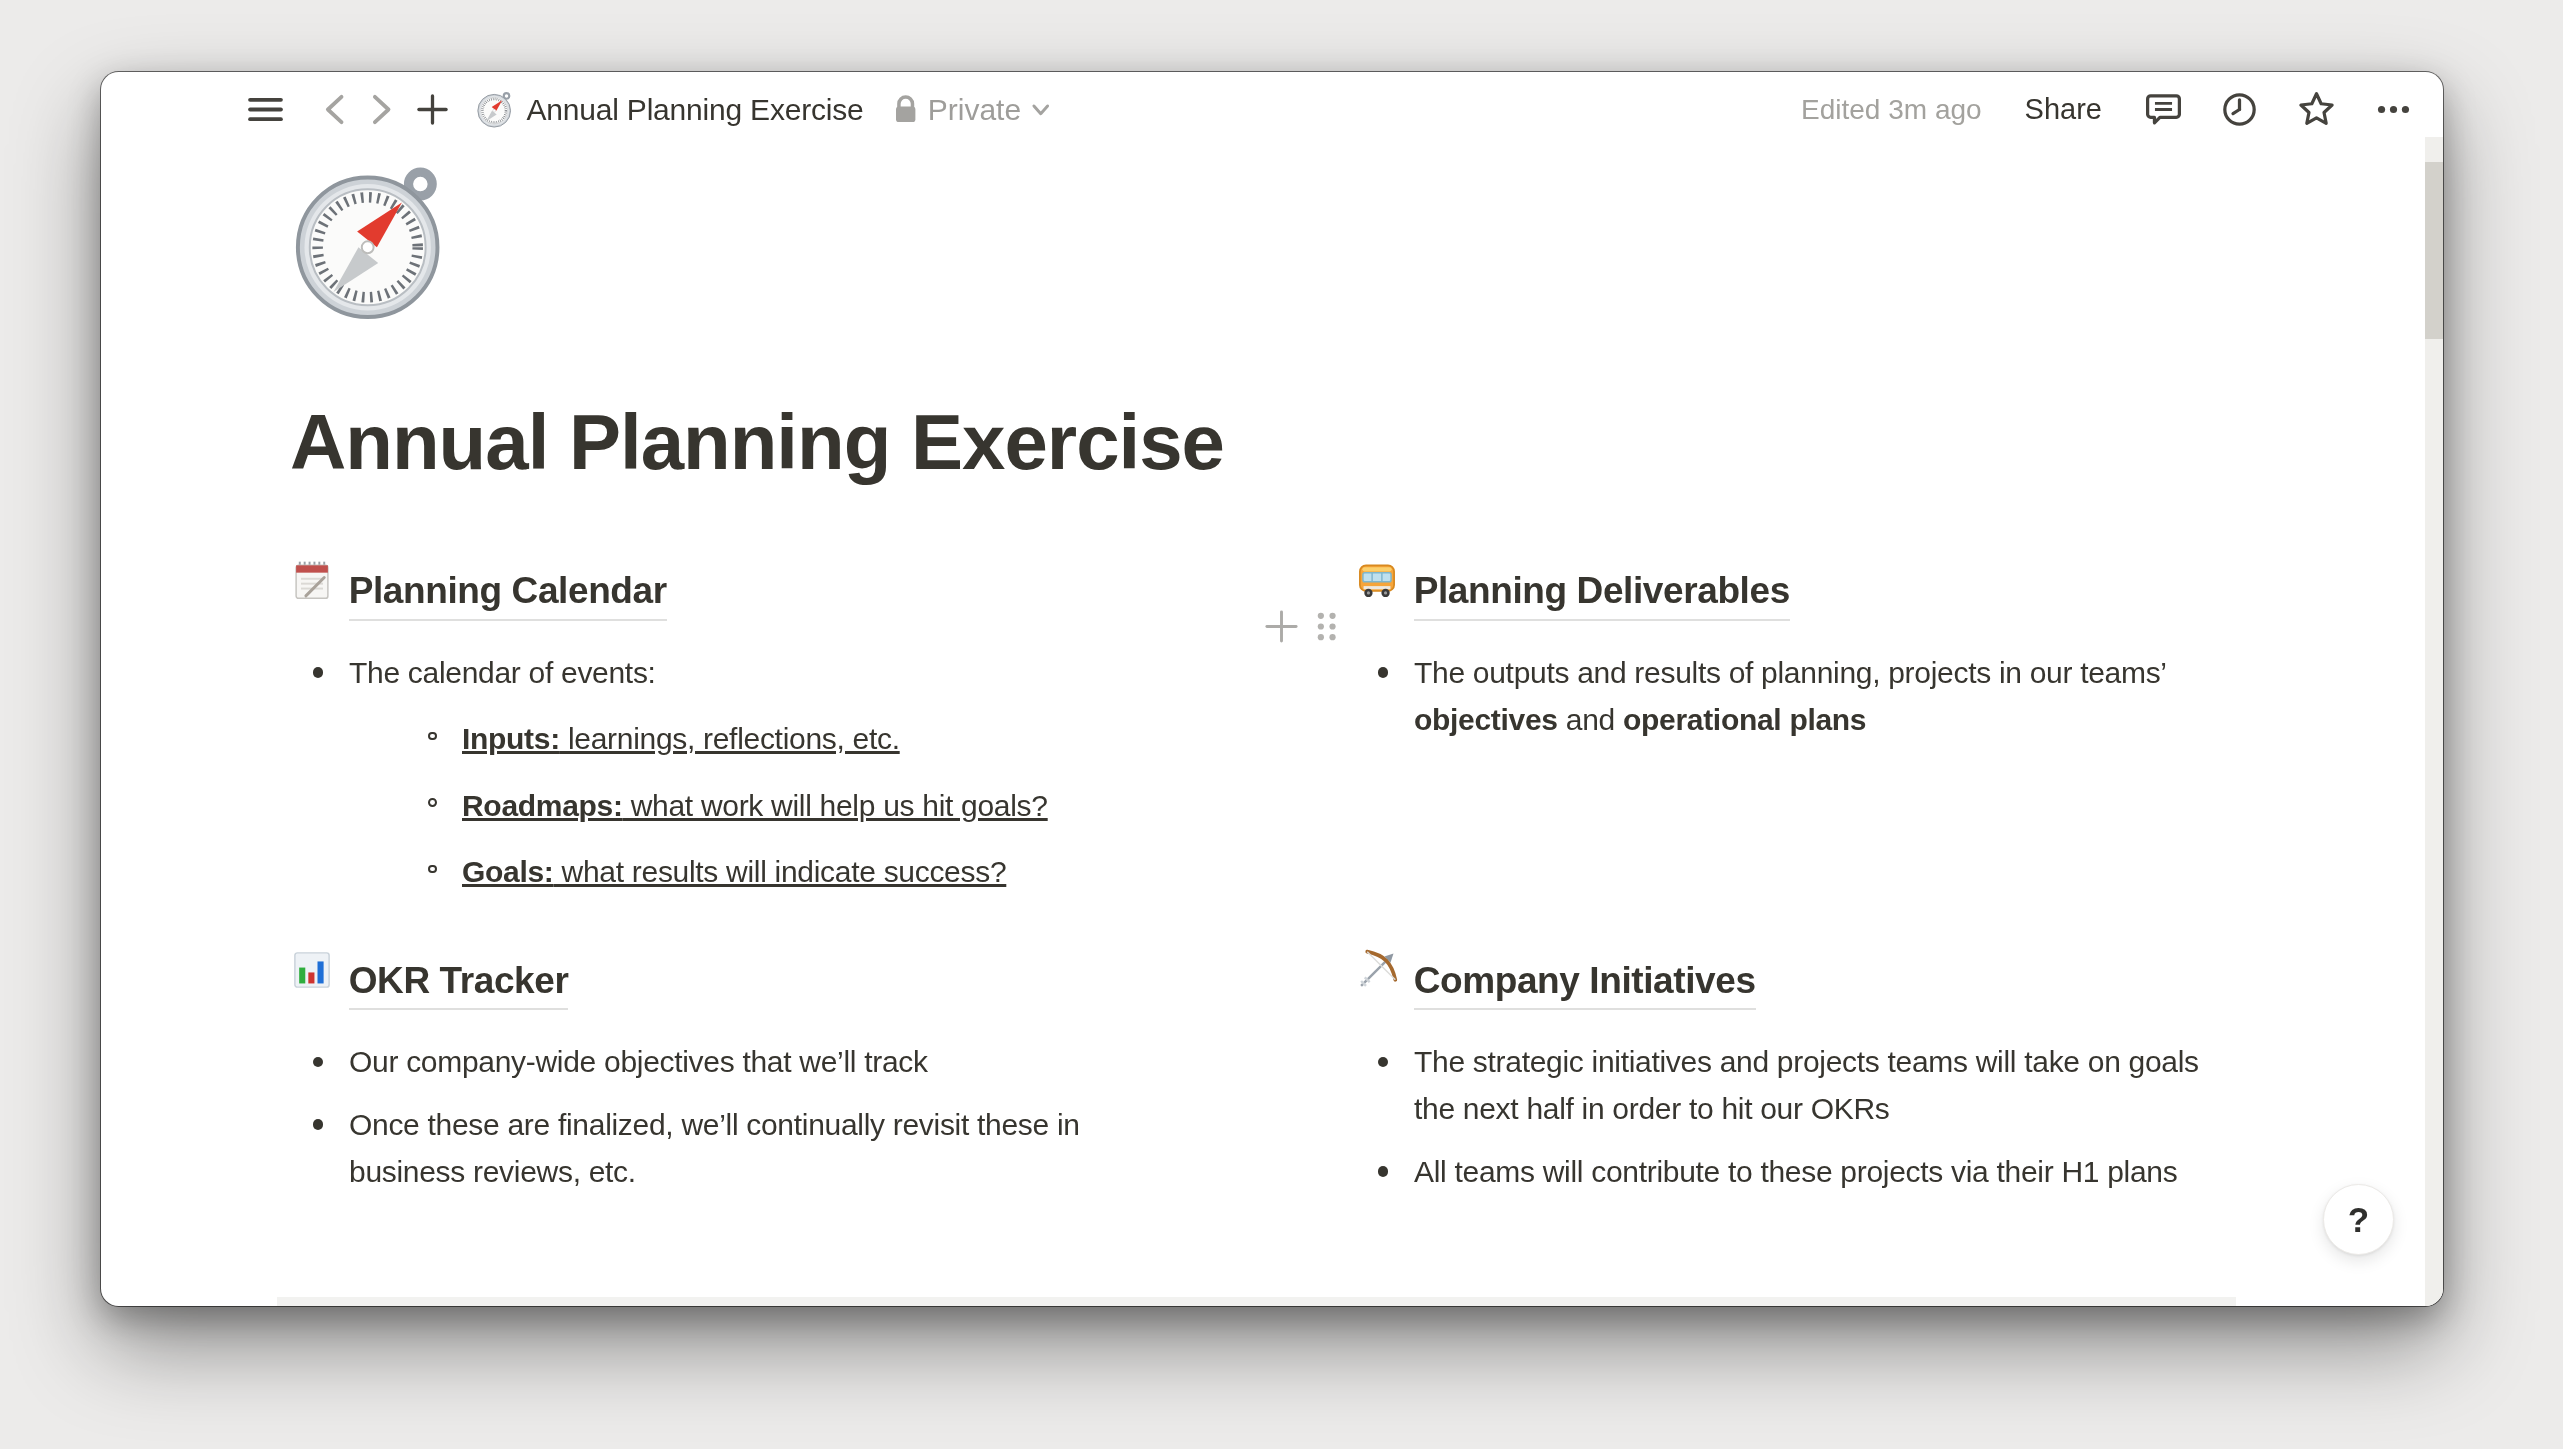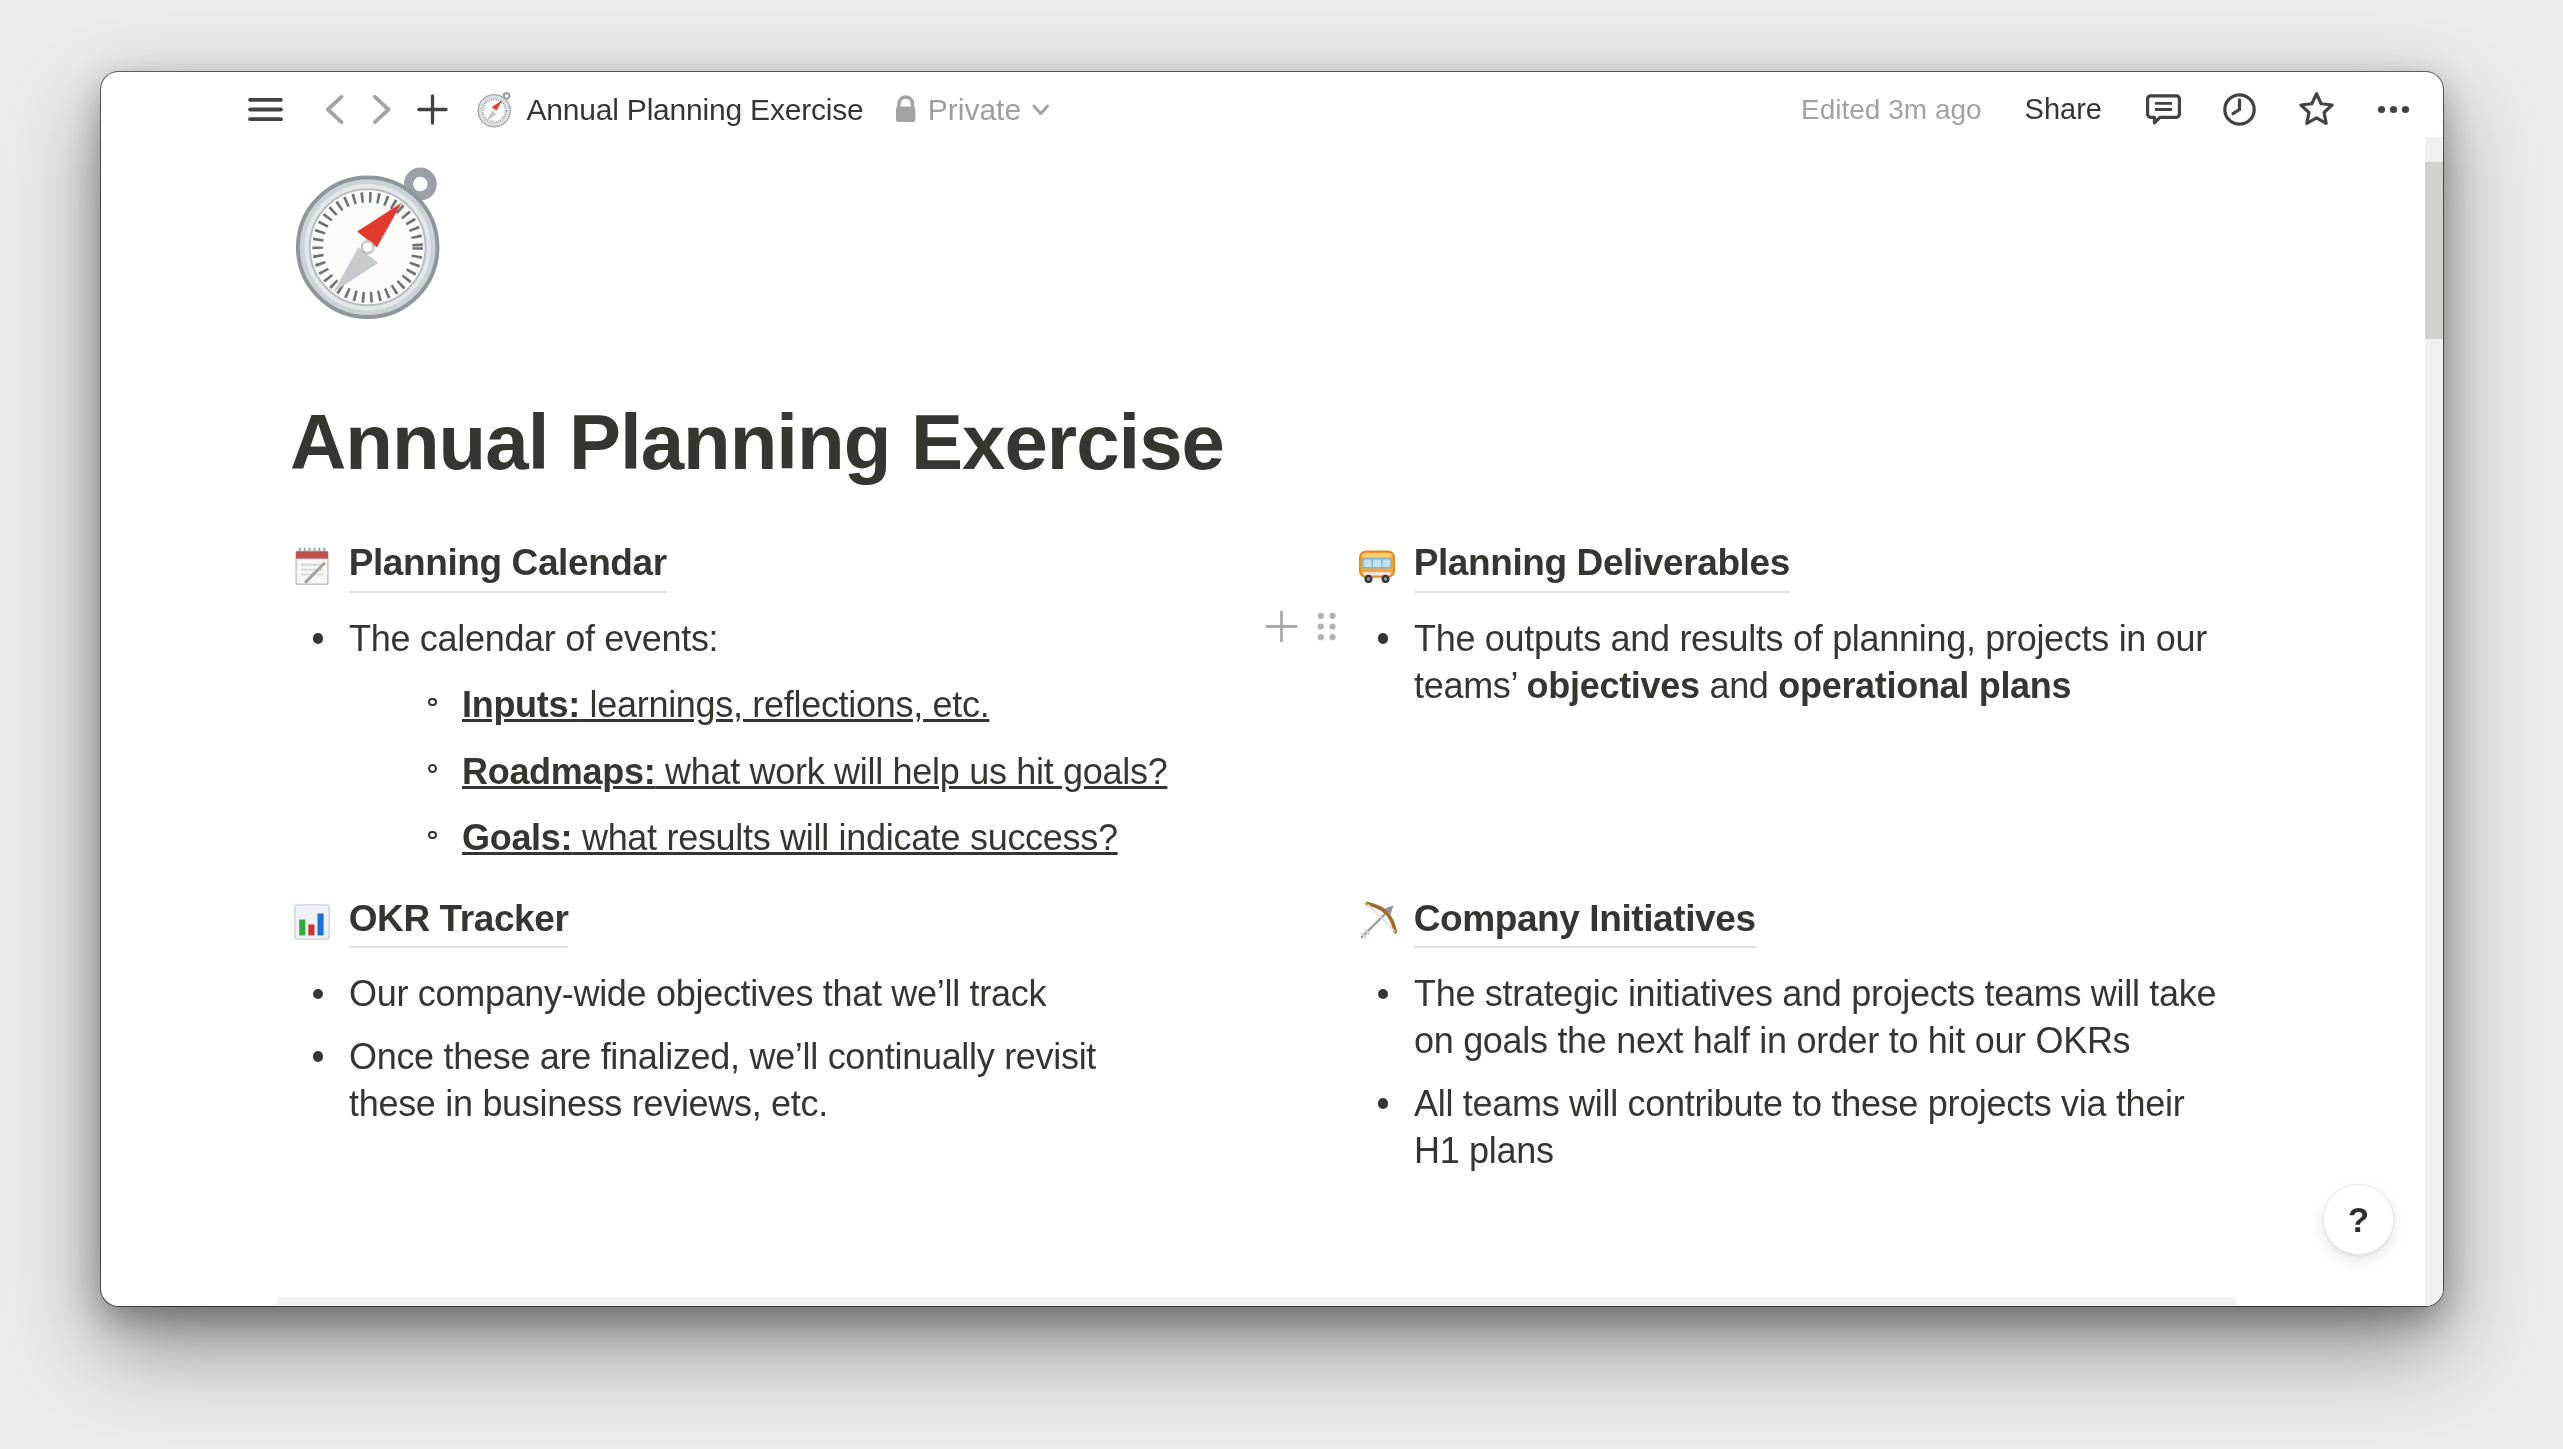--- a/index.html
+++ b/index.html
@@ -62,23 +62,24 @@
     row-gap: 35px;
   }
   .section { position: relative; }
   .sec-head { display: inline-flex; align-items: center; gap: 14.7px; cursor: pointer; }
   .sec-emoji { width: 44px; height: 44px; flex: 0 0 auto; }
   .sec-title {
     font-size: 37px; font-weight: 600; letter-spacing: -0.4px;
     color: #37352f; line-height: 1.25;
     border-bottom: 2px solid rgba(55,53,47,0.16);
     padding-bottom: 3.9px;
+    margin-top: 28px;
   }
   ul { list-style: none; }
-  .l1 { margin-top: 22px; font-size: 36px; line-height: 47px; letter-spacing: -0.3px; }
+  .l1 { margin-top: 28px; font-size: 30px; line-height: 47px; letter-spacing: -0.3px; }
   .b1 { position: relative; padding-left: 59px; margin-top: 15.6px; cursor: text; }
   .b1 > .marker {
     position: absolute; left: 22.5px; top: 18.6px;
     width: 10.7px; height: 10.7px; border-radius: 50%;
     background: #37352f;
   }
   .l2 { margin-top: 3.9px; }
   .b2 { position: relative; padding-left: 113px; margin-top: 19.5px; cursor: text; text-decoration: underline; }
   .b2 > .marker {
     position: absolute; left: 79px; top: 16.6px;

